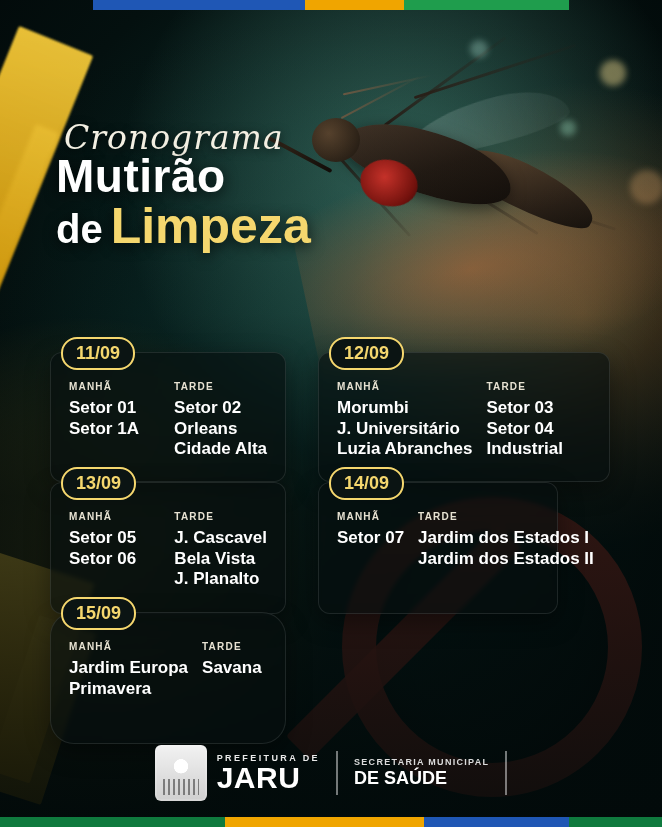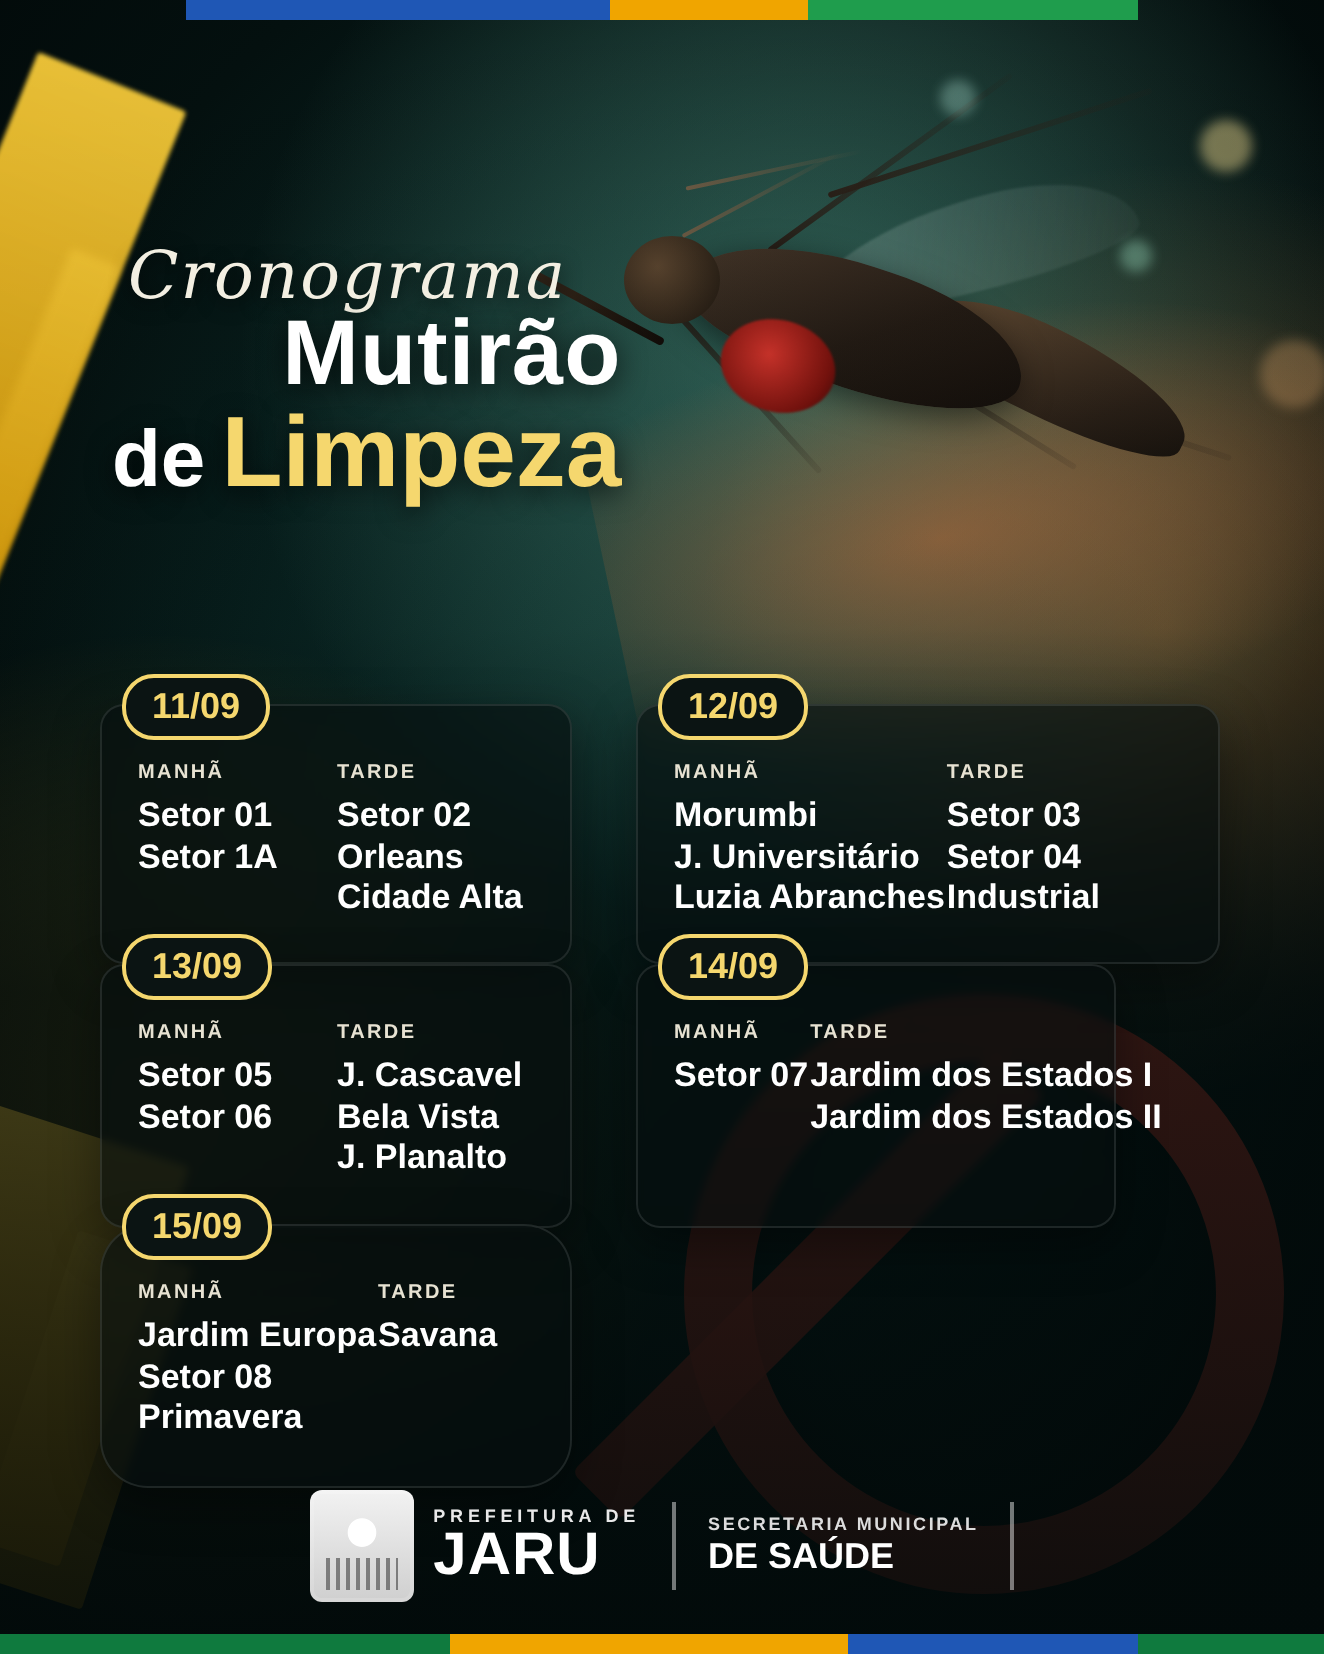--- a/index.html
+++ b/index.html
@@ -147,21 +147,21 @@
     font-family: "DejaVu Serif", serif;
     font-style: italic;
     font-size: 33px;
     color: #f3efe2;
     letter-spacing: 1px;
     margin-left: 8px;
     text-shadow: 0 2px 10px rgba(0,0,0,.7);
   }
   .h-line1 {
     font-size: 46px; font-weight: bold; color: #ffffff; letter-spacing: .5px;
-    margin-top: -8px; text-shadow: 0 3px 14px rgba(0,0,0,.75); text-align: right;
+    margin-top: -8px; text-shadow: 0 3px 14px rgba(0,0,0,.75);
   }
   .h-line2 { margin-top: -6px; text-shadow: 0 3px 14px rgba(0,0,0,.75); }
   .h-de { font-size: 40px; font-weight: bold; color: #ffffff; }
   .h-limpeza { font-size: 50px; font-weight: bold; color: #f5d76e; margin-left: 8px; text-align: right; }
 
   
   .cards { position: absolute; left: 0; top: 336px; width: 662px; z-index: 25; }
   .card {
     position: absolute;
     background: rgba(6,14,14,.62);
@@ -174,21 +174,21 @@
   .date-badge {
     position: absolute; top: -16px; left: 10px;
     background: #0b1413;
     border: 2px solid #f5d76e;
     color: #f5d76e;
     font-size: 18px; font-weight: bold;
     padding: 4px 13px;
     border-radius: 16px;
     white-space: nowrap;
   }
-  .cols { display: flex; gap: 1px; }
+  .cols { display: flex; gap: 14px; }
   .col { flex: 1; }
   .col.narrow { flex: 0 0 auto; }
   .period {
     font-size: 10px; font-weight: bold; color: #e7e2d2;
     letter-spacing: 1.2px; margin-bottom: 6px;
   }
   .item {
     font-size: 17px; font-weight: bold; color: #ffffff;
     line-height: 1.22; white-space: nowrap;
   }
@@ -353,21 +353,20 @@
         </div>
       </div>
     </div>
 
     <div class="card" id="card-1509">
       <div class="date-badge">15/09</div>
       <div class="cols">
         <div class="col">
           <div class="period">MANHÃ</div>
           <div class="item">Jardim Europa</div>
-          <div class="item">Setor 08</div>
           <div class="item">Primavera</div>
         </div>
         <div class="col">
           <div class="period">TARDE</div>
           <div class="item">Savana</div>
         </div>
       </div>
     </div>
   </div>
 

